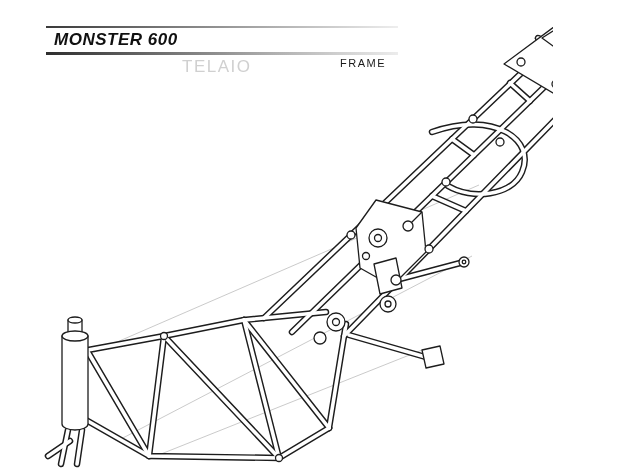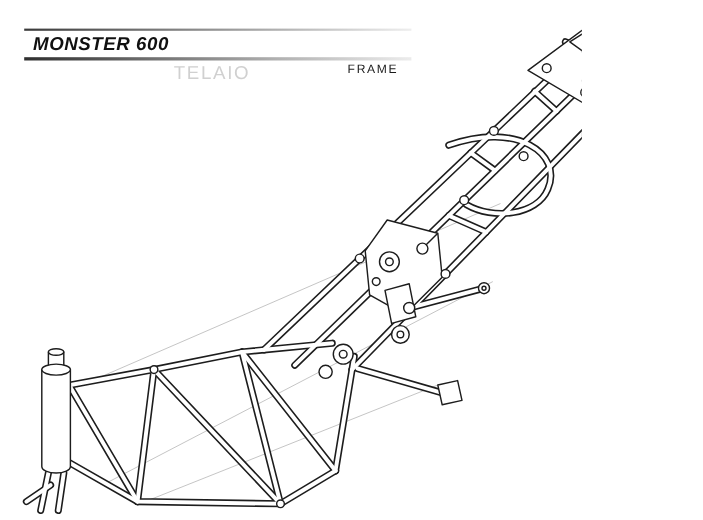--- a/index.html
+++ b/index.html
@@ -3,20 +3,21 @@
 <meta charset="utf-8">
 <style>
   * { margin:0; padding:0; box-sizing:border-box; }
   html,body { background:#ffffff; }
   .page {
     position:relative;
     width:529px; height:473px;
     background:#ffffff;
     overflow:hidden;
     font-family:"Liberation Sans", sans-serif;
+    margin-left:24px;
   }
   .rule-top {
     position:absolute; left:22px; top:26px; width:352px; height:2px;
     background:linear-gradient(to right,#3a3a3a,#b9b9b9 70%,#eeeeee);
   }
   .page-title {
     position:absolute; left:30px; top:30px;
     font-size:17px; font-weight:bold; font-style:italic;
     letter-spacing:0.5px; color:#101010; white-space:nowrap;
   }

